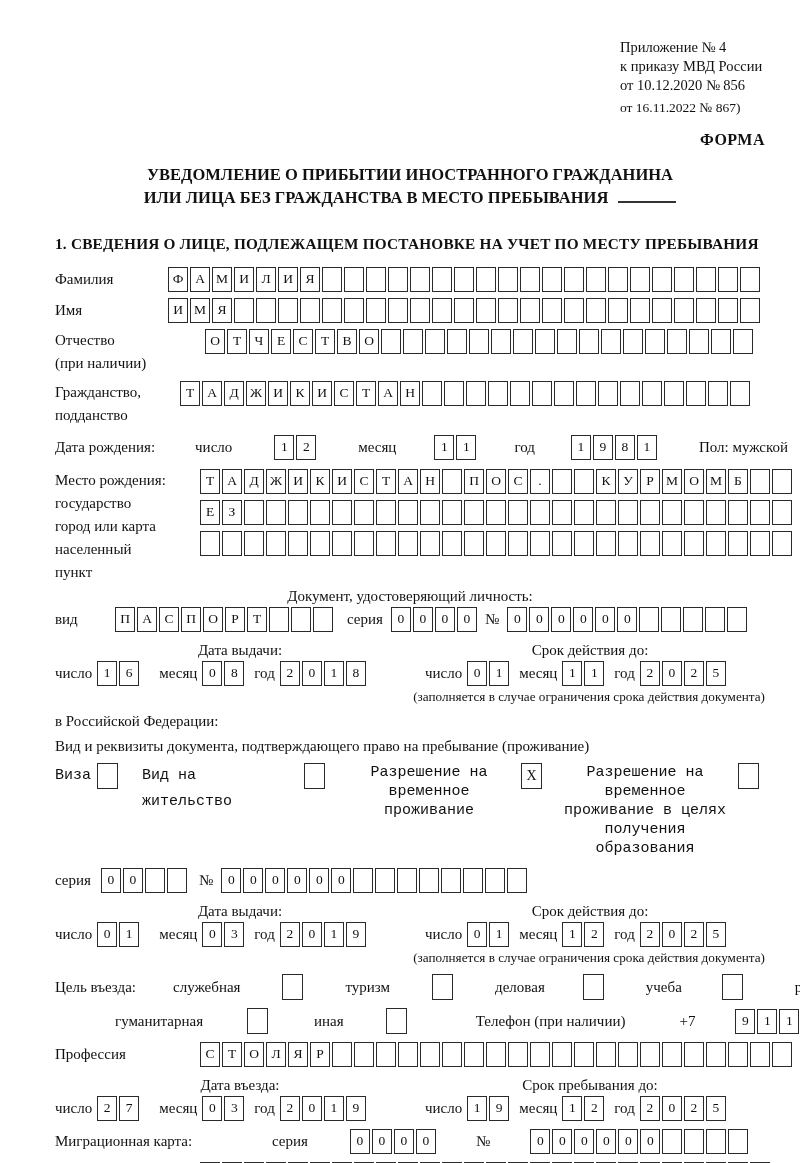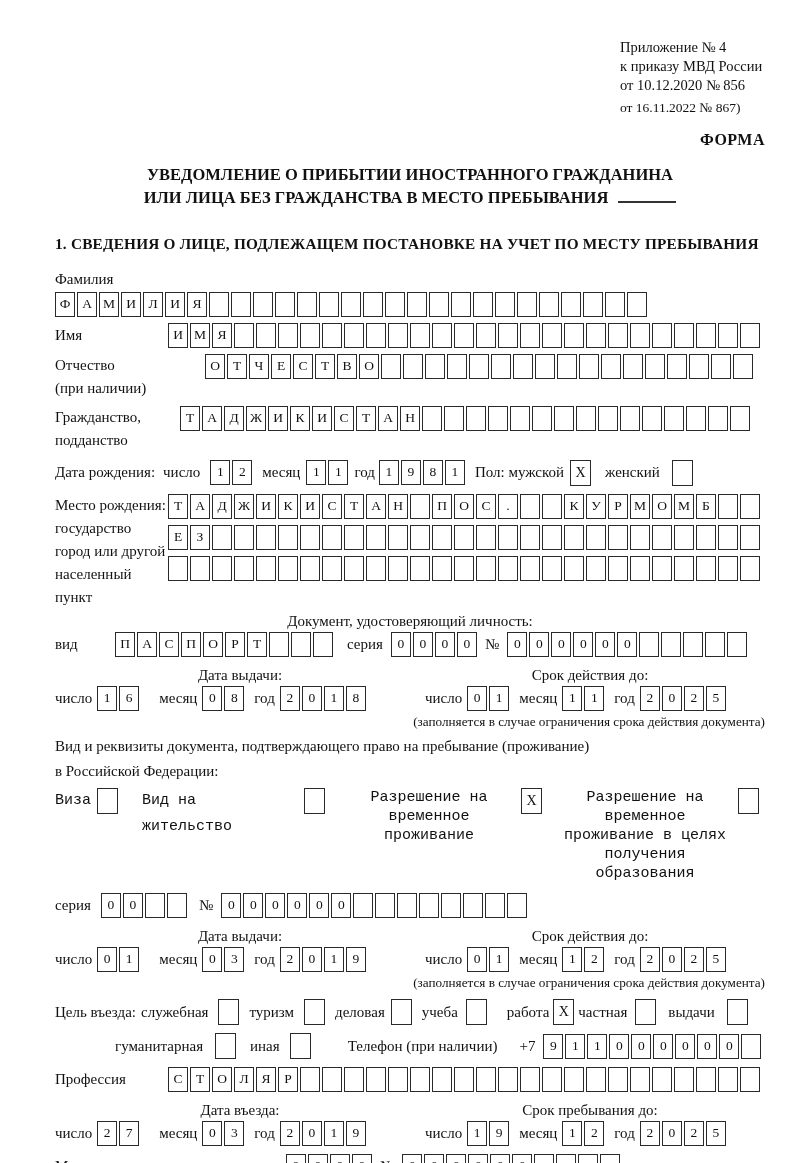--- a/index.html
+++ b/index.html
@@ -53,21 +53,21 @@
   .date-grp { display:flex; align-items:center; }
   .date-grp .inline-lbl { margin-right:5px; }
   .date-grp .cells { margin-right:10px; }
   .dleft { width:370px; }
   .note { font-size:13.2px; text-align:right; margin-top:3px; }
 
   .opt-row { display:flex; align-items:flex-start; margin-top:8px; }
   .opt-cap { line-height:19px;font-family:Liberation Mono, monospace; }
   .opt-cap.center { text-align:center; }
   .opt-row .checkbox { margin:0 6px; }
-  .mt2{margin-top:2px;} .mt8{margin-top:8px;} .mt10{margin-top:10px;} .mt14{margin-top:14px;flex-direction:column;}
+  .mt2{margin-top:2px;} .mt8{margin-top:8px;gap:32px;} .mt10{margin-top:10px;} .mt14{margin-top:14px;}
 </style>
 </head>
 <body>
 
 <div class="page">
 
   <div class="ref-block">
     <div>Приложение № 4</div>
     <div>к приказу МВД России</div>
     <div>от 10.12.2020 № 856</div>
@@ -244,21 +244,21 @@
     <span class="inline-lbl" style="margin-right:6px">Пол: мужской</span>
     <span class="checkbox">X</span>
     <span class="inline-lbl" style="margin:0 12px 0 14px">женский</span>
     <span class="checkbox"></span>
   </div>
 
   <div class="frow mt8">
     <div class="flabel flabel2" style="width:113px">
       <div>Место рождения:</div>
       <div>государство</div>
-      <div>город или другой</div>
+      <div>город или карта</div>
       <div>населенный пункт</div>
     </div>
     <div>
       <div class="cells">
           <span class="cell">Т</span>
           <span class="cell">А</span>
           <span class="cell">Д</span>
           <span class="cell">Ж</span>
           <span class="cell">И</span>
           <span class="cell">К</span>
@@ -423,22 +423,22 @@
       <span class="cells">
           <span class="cell">2</span>
           <span class="cell">0</span>
           <span class="cell">2</span>
           <span class="cell">5</span>
         </span>
     </div>
   </div>
   <div class="note">(заполняется в случае ограничения срока действия документа)</div>
 
+  <div class="mt8">в Российской Федерации:</div>
   <div class="mt8">Вид и реквизиты документа, подтверждающего право на пребывание (проживание)</div>
-  <div class="mt8">в Российской Федерации:</div>
 
   <div class="opt-row">
     <span class="opt-cap" style="line-height:26px">Виза</span>
     <span class="checkbox"></span>
     <span class="opt-cap" style="line-height:26px; margin-left:18px">Вид на жительство</span>
     <span class="checkbox" style="margin-left:14px"></span>
     <span class="opt-cap center" style="width:178px; margin-left:12px">Разрешение на временное проживание</span>
     <span class="checkbox">X</span>
     <span class="opt-cap center" style="width:180px; margin-left:10px">Разрешение на временное проживание в целях получения образования</span>
     <span class="checkbox"></span>

